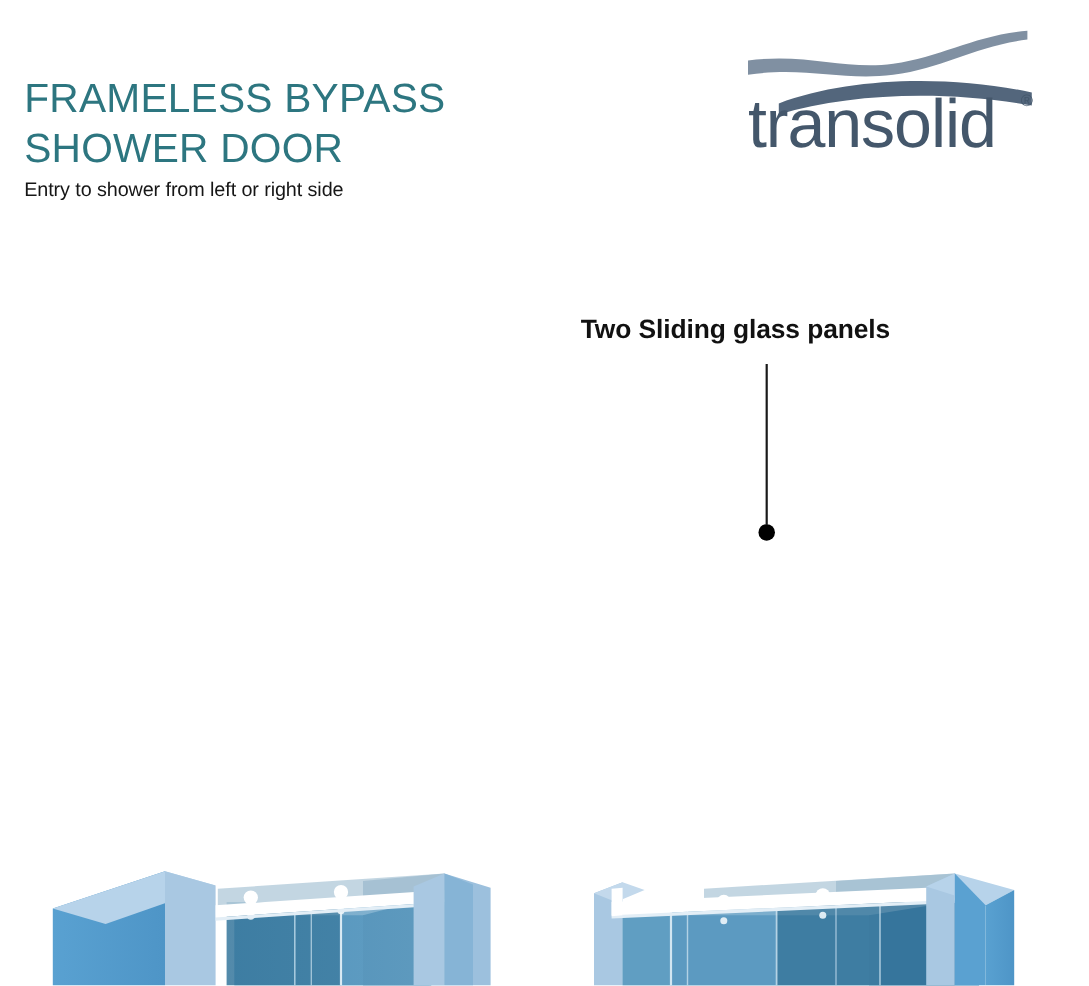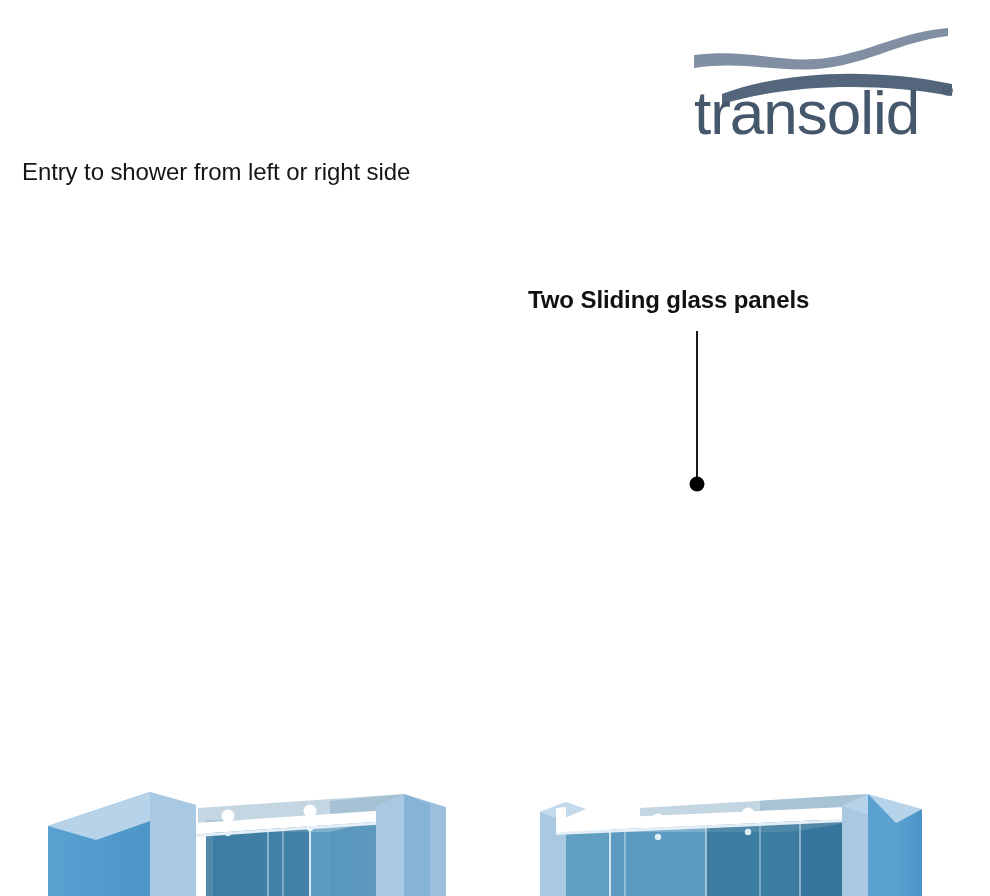--- a/index.html
+++ b/index.html
@@ -36,30 +36,30 @@
     font-weight: 400;
     letter-spacing: 0.2px;
     white-space: pre-line;
   }
 
   #page-subtitle {
     position: absolute;
     left: 22px;
     top: 157px;
     color: #161616;
-    font-size: 24px;
+    font-size: 18px;
     line-height: 30px;
     font-weight: 400;
     letter-spacing: -0.1px;
   }
 
   
   #brand-logo {
     position: absolute;
-    right: 26px;
+    right: 40px;
     top: 18px;
     width: 278px;
     height: 126px;
   }
   #brand-logo svg { display: block; }
 
   
   #callout-label {
     position: absolute;
     left: 528px;
@@ -88,20 +88,22 @@
     width: 990px;
     height: 516px;
   }
   #diagram-area svg { display: block; }
 </style>
 </head>
 <body>
 
 <div id="header-block">
 
+  <h1 id="page-title">FRAMELESS BYPASS
+SHOWER DOOR</h1>
 
   <div id="page-subtitle">Entry to shower from left or right side</div>
 
   <div id="brand-logo">
     <svg width="278" height="126" viewBox="0 0 278 126" xmlns="http://www.w3.org/2000/svg">
       <g>
 
         <path d="M8 37 C 62 30, 96 46, 140 40 C 184 34, 214 14, 262 10
                  L 262 18 C 214 24, 186 44, 140 50 C 94 56, 60 42, 8 50 Z" fill="#8090a2"></path>
 

